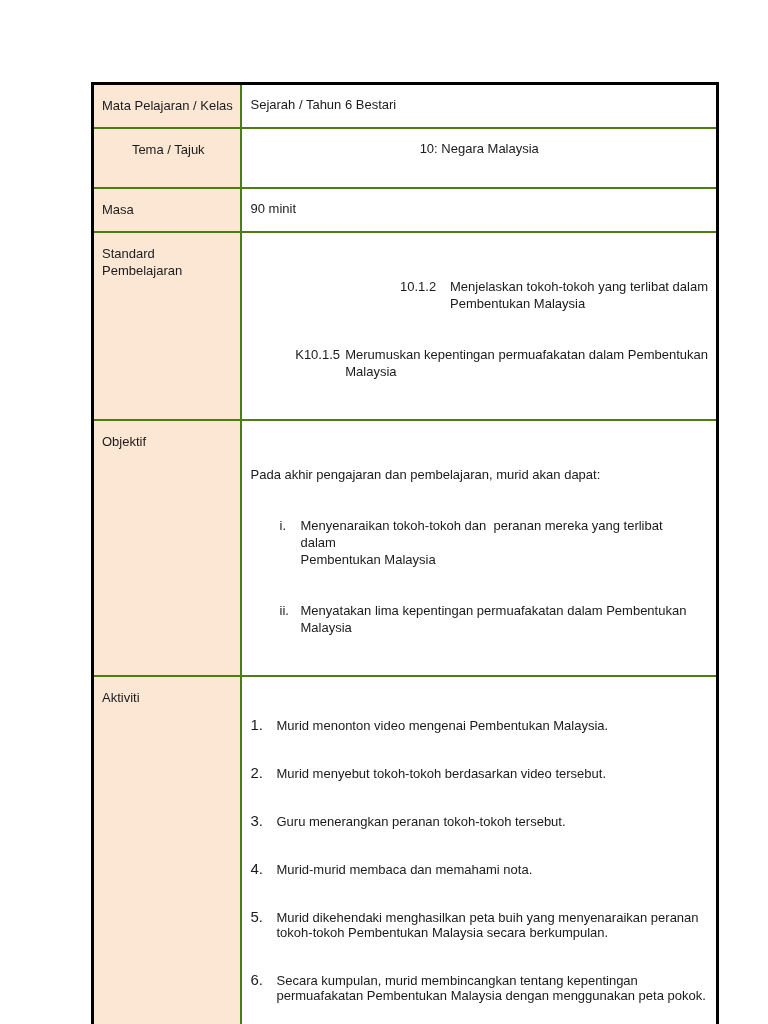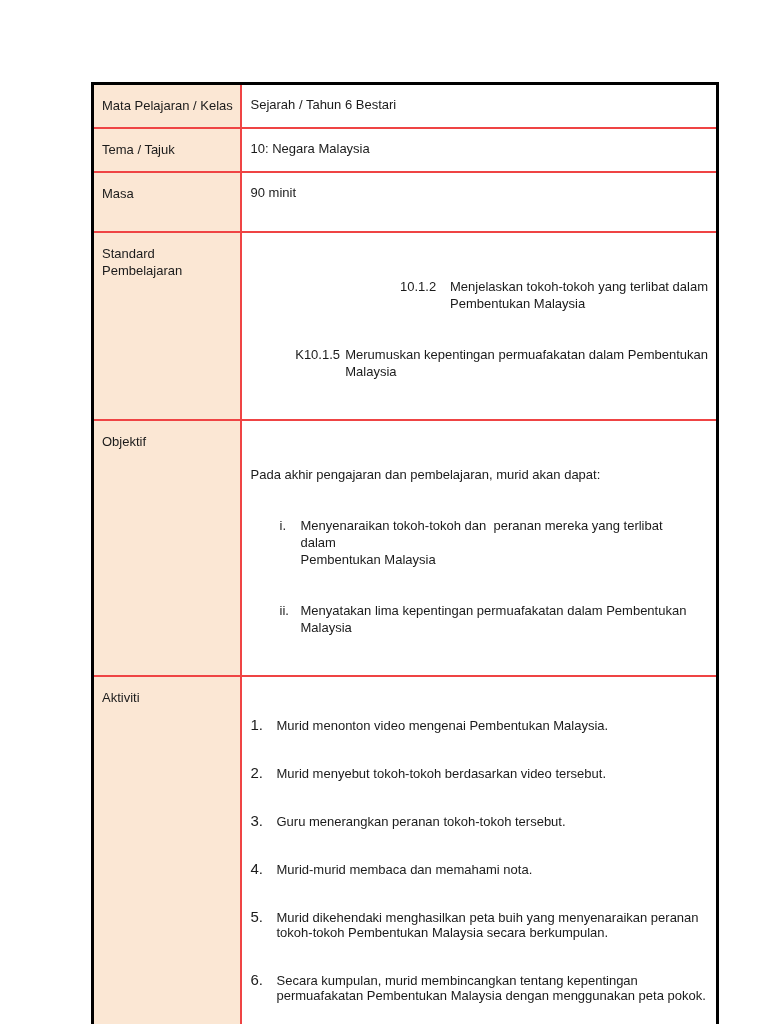--- a/index.html
+++ b/index.html
@@ -5,24 +5,24 @@
   html, body { margin: 0; padding: 0; }
   body {
     width: 768px; height: 1024px; background: #ffffff;
     font-family: "Liberation Sans", sans-serif; color: #1b1b1b;
     -webkit-font-smoothing: antialiased;
   }
   .page { position: relative; width: 768px; height: 1024px; background: #ffffff; overflow: hidden; }
   table.plan { position: absolute; left: 91px; top: 82px; width: 625px;
     border-collapse: collapse; table-layout: fixed; font-size: 13px; border: 3px solid #000; }
   col.c1 { width: 148px; } col.c2 { width: 477px; }
-  td { border: 2px solid #ef4444; vertical-align: top; }
+  td { border: 2px solid #4d7c0f; vertical-align: top; }
   td.lbl { background: #fbe7d4; padding: 12px 5px 5px 8px; line-height: 17px; white-space: pre-wrap; }
   td.val { padding: 11px 8px 5px 9px; line-height: 17px; white-space: pre-wrap; }
-  tr.r1 { height: 44px; } tr.r2 { height: 44px; } tr.r3 { height: 60px; } tr.r4 { height: 45px; }
+  tr.r1 { height: 44px; } tr.r2 { height: 60px; text-align: center; } tr.r3 { height: 44px; } tr.r4 { height: 45px; }
   tr.r5 { height: 86px; } tr.r6 { height: 100px; margin-top: 19px; } tr.r7 { height: 200px; }
 
   
   .code-line { display: flex; justify-content: flex-end; }
   .code { flex: none; width: 50px; white-space: pre; }
   .code-line.first .code { padding-left: 2px; }
   .codetext { white-space: pre-wrap; }
 
   
   .obj-item { display: flex; margin-left: 29px; }

